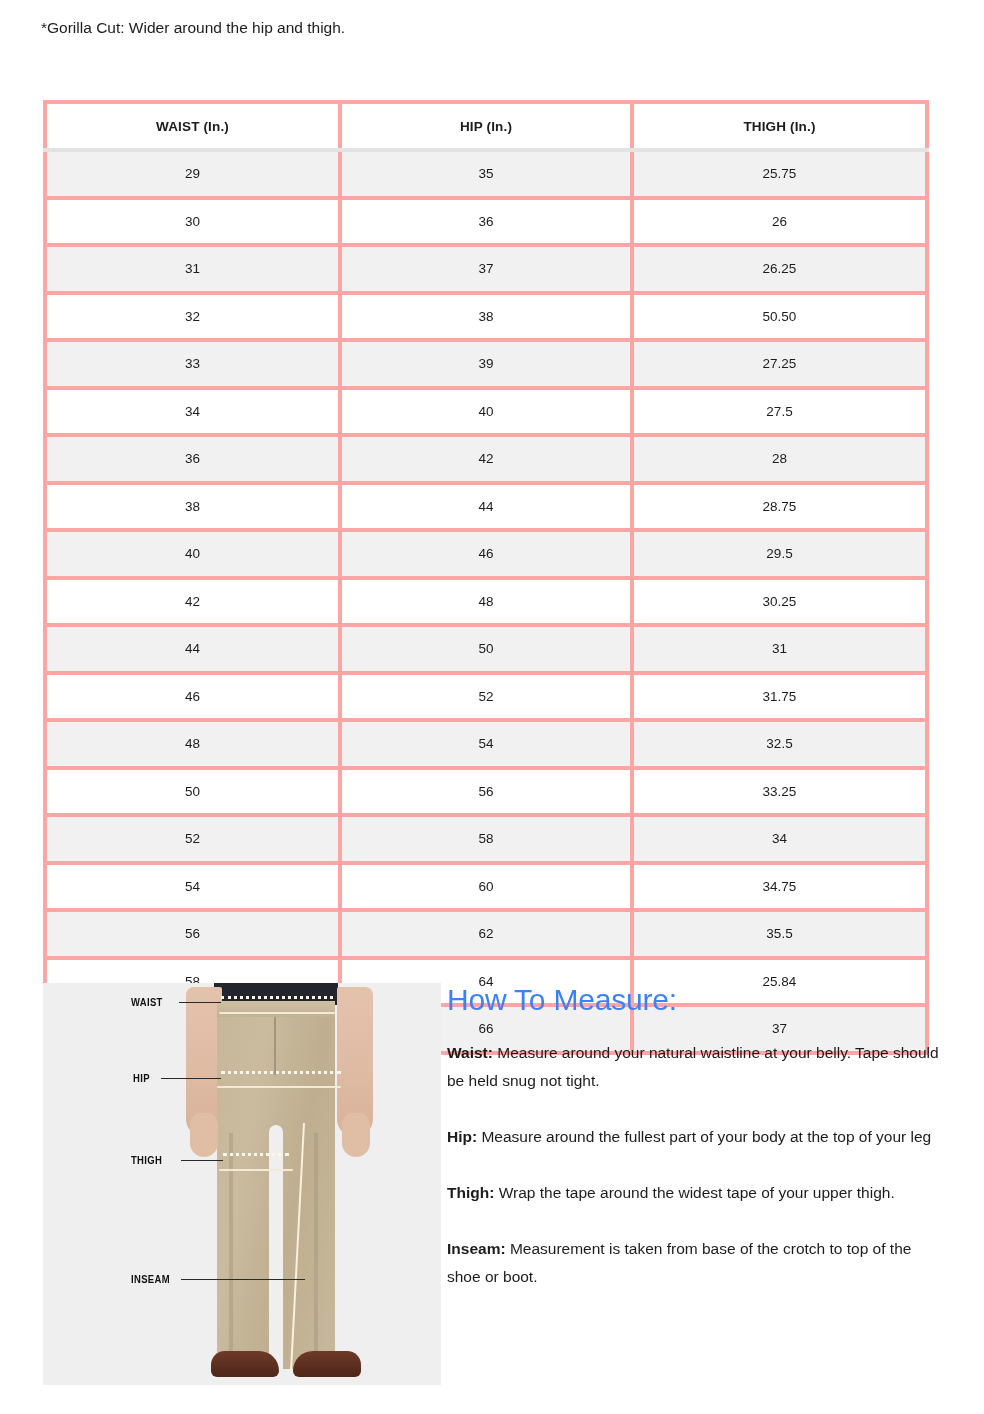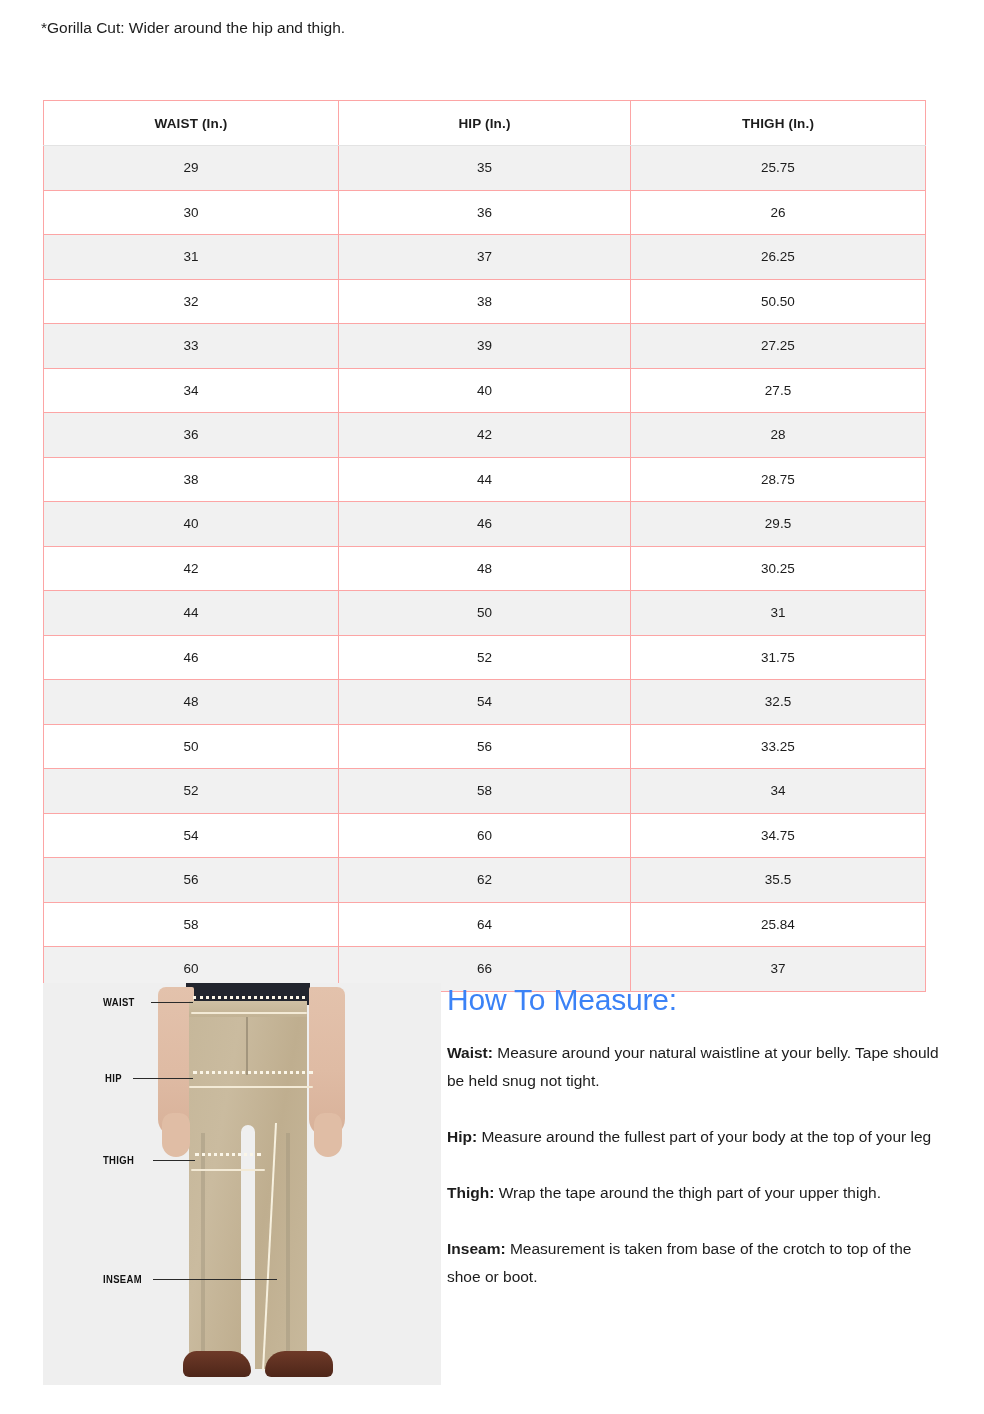--- a/index.html
+++ b/index.html
@@ -34,21 +34,21 @@
   .size-table {
     position: absolute;
     left: 43px;
     top: 100px;
     width: 882px;
     border-collapse: collapse;
     table-layout: fixed;
   }
   .size-table th,
   .size-table td {
-    border: 1px solid #fca5a5;
+    border: 4px solid #fca5a5;
     text-align: center;
     font-size: 13.5px;
     color: #1c1c1c;
     padding: 0;
   }
   .size-table th {
     height: 44px;
     font-weight: bold;
     letter-spacing: 0.15px;
     background: #ffffff;
@@ -83,20 +83,21 @@
     left: 0;
     top: 0;
     width: 398px;
     height: 402px;
     background: #efefef;
     overflow: hidden;
   }
   .fig-stage {
     position: absolute;
     inset: 0;
+    margin-left: 28px;
   }
   
   .torso {
     position: absolute;
     left: 143px;
     top: -4px;
     width: 124px;
     height: 26px;
     background: #22252e;
     border-radius: 3px 3px 0 0;
@@ -417,18 +418,18 @@
       <div class="leader" style="left:110px; top:296px; width:124px;"></div>
       <span class="fig-label" style="left:60px; top:290px;">INSEAM</span>
     </div>
   </div>
 
   <div class="measure-pane">
     <h2 class="measure-title">How To Measure:</h2>
     <div id="measure-list">
         <p class="measure-para"><b>Waist:</b><span> Measure around your natural waistline at your belly. Tape should be held snug not tight.</span></p>
         <p class="measure-para"><b>Hip:</b><span> Measure around the fullest part of your body at the top of your leg</span></p>
-        <p class="measure-para"><b>Thigh:</b><span> Wrap the tape around the thigh part of your upper thigh.</span></p>
+        <p class="measure-para"><b>Thigh:</b><span> Wrap the tape around the widest tape of your upper thigh.</span></p>
         <p class="measure-para"><b>Inseam:</b><span> Measurement is taken from base of the crotch to top of the shoe or boot.</span></p>
       </div>
   </div>
 
 </div>
 
 </body></html>

